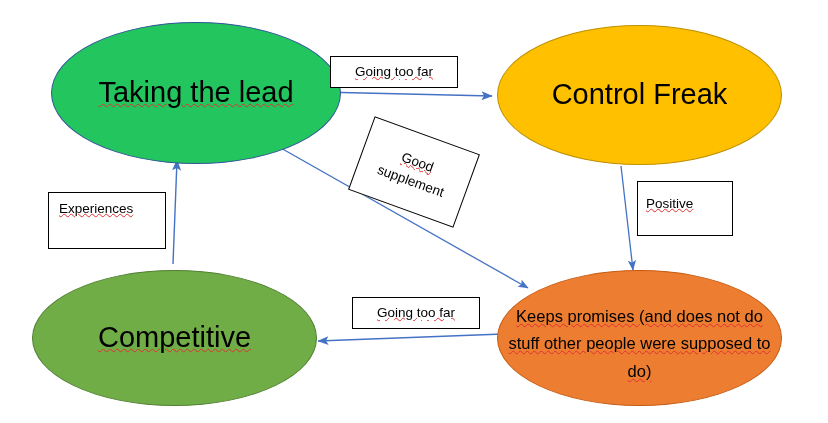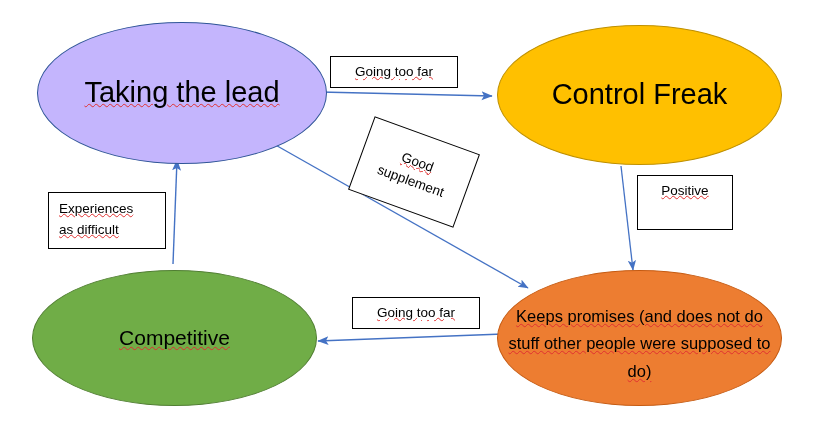--- a/index.html
+++ b/index.html
@@ -44,40 +44,40 @@
     text-decoration: underline;
     text-decoration-color: #e03030;
     text-decoration-style: wavy;
     text-decoration-thickness: 1px;
     text-underline-offset: 1px;
   }
   .node-label.no-spell {
     text-decoration: none;
   }
   #node-taking-the-lead {
-    left: 37px; top: 22px;
+    left: 51px; top: 22px;
     width: 290px; height: 142px;
-    background: #c4b5fd;
+    background: #22c55e;
     border: 1px solid #2f5597;
   }
   #node-taking-the-lead .node-label { font-size: 29px; }
   #node-control-freak {
     left: 497px; top: 25px;
     width: 285px; height: 140px;
     background: #FFC000;
     border: 1px solid #bf9000;
   }
   #node-control-freak .node-label { font-size: 29px; }
   #node-competitive {
     left: 32px; top: 270px;
     width: 285px; height: 136px;
     background: #70AD47;
     border: 1px solid #507e32;
   }
-  #node-competitive .node-label { font-size: 21px; }
+  #node-competitive .node-label { font-size: 29px; }
   #node-keeps-promises {
     left: 497px; top: 270px;
     width: 285px; height: 136px;
     background: #ED7D31;
     border: 1px solid #c55a11;
   }
   #node-keeps-promises .node-label { font-size: 16.5px; line-height: 1.65; margin-top: 12px; }
 
   .edge-label {
     position: absolute;
@@ -109,24 +109,24 @@
     width: 128px; height: 32px;
     display: flex; align-items: center; justify-content: center;
   }
   #label-experiences-as-difficult {
     left: 48px; top: 192px;
     width: 118px; height: 57px;
     padding: 6px 10px;
     text-align: left;
   }
   #label-positive-opposite {
-    left: 637px; top: 175px;
+    left: 637px; top: 181px;
     width: 96px; height: 55px;
-    padding: 5px 8px;
-    text-align: center;
+    padding: 12px 8px;
+    text-align: left;
   }
   #label-good-supplement {
     left: 358px; top: 133px;
     width: 112px; height: 78px;
     transform: rotate(20deg);
     padding: 8px 6px;
     text-align: center;
     display: flex;
     flex-direction: column;
     justify-content: center;
@@ -184,20 +184,19 @@
     <span>Good</span>
     <span class="no-spell">supplement</span>
   </div>
 
   <div class="edge-label" id="label-positive-opposite">
     <span>Positive</span>
   </div>
 
   <div class="edge-label" id="label-experiences-as-difficult">
     <span>Experiences</span>
-    <span>as difficult</span>
   </div>
 
   <div class="edge-label" id="label-going-too-far-bottom">
     <span>Going too far</span>
   </div>
 
 </div>
 
 </body></html>

